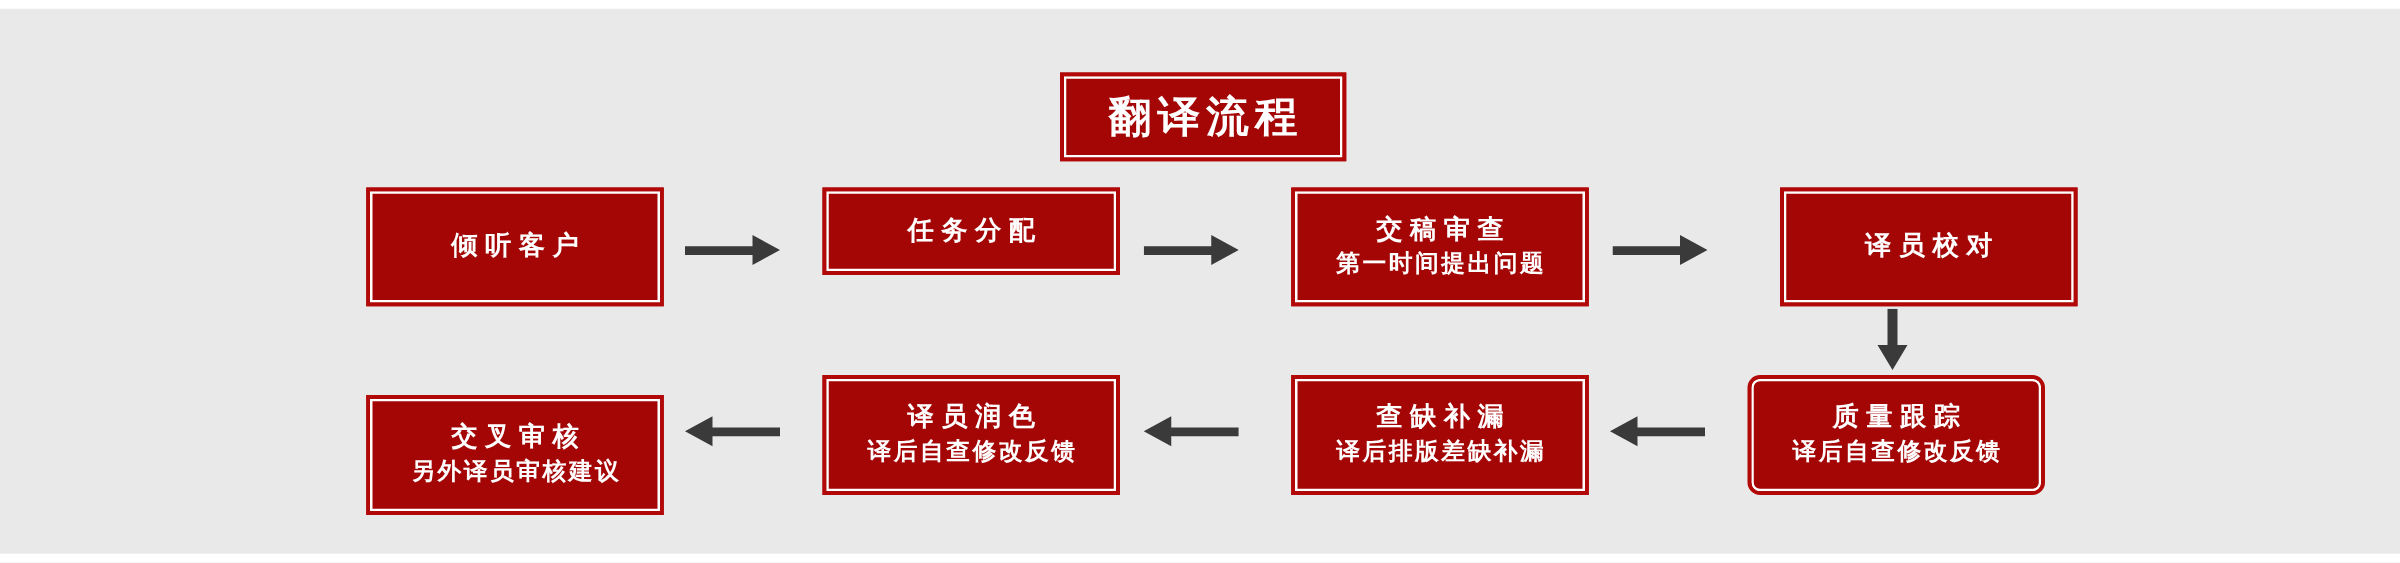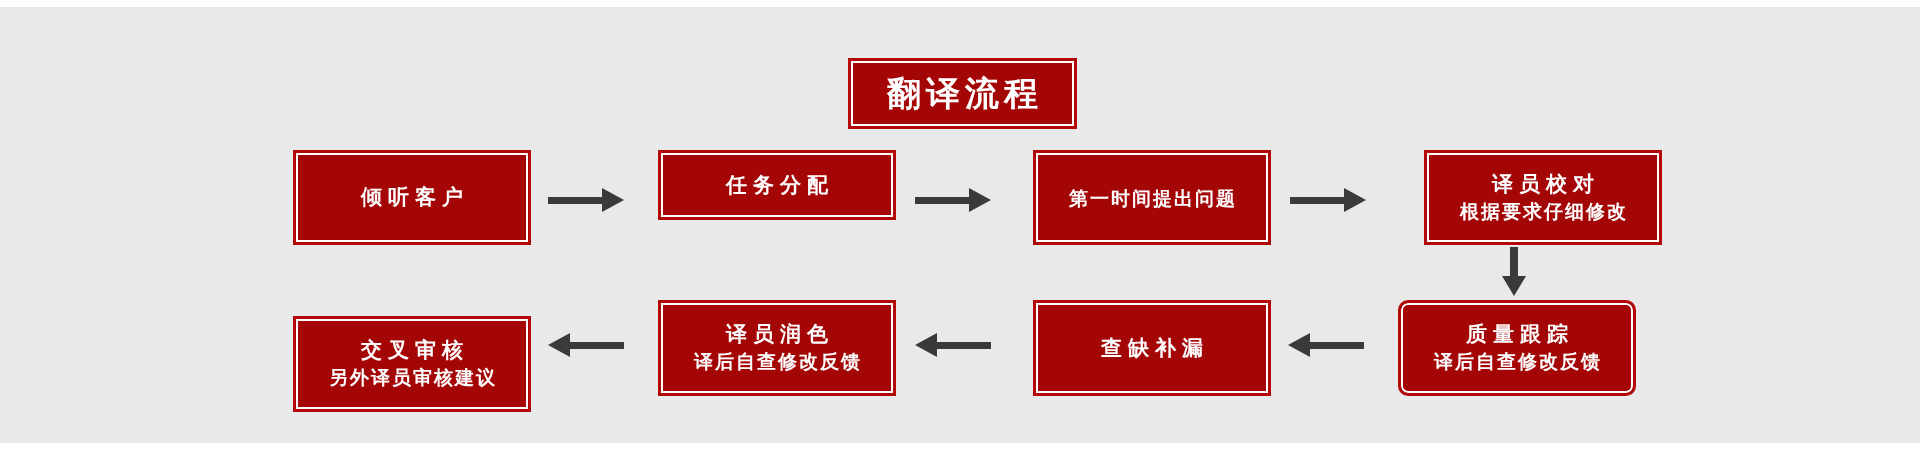--- a/index.html
+++ b/index.html
@@ -67,33 +67,34 @@
     <div class="main">翻译流程</div>
   </div>
 
   <div class="redbox step pos-s1">
     <div class="main">倾听客户</div>
   </div>
   <div class="redbox step pos-s2">
     <div class="main">任务分配</div>
   </div>
   <div class="redbox step pos-s3">
+    <div class="main">交稿审查</div>
     <div class="sub">第一时间提出问题</div>
   </div>
   <div class="redbox step pos-s4">
     <div class="main">译员校对</div>
-    <div class="sub">根据要求仔细修改</div>
   </div>
 
   <div class="redbox step pos-s5">
     <div class="main">质量跟踪</div>
     <div class="sub">译后自查修改反馈</div>
   </div>
   <div class="redbox step pos-s6">
     <div class="main">查缺补漏</div>
+    <div class="sub">译后排版差缺补漏</div>
   </div>
   <div class="redbox step pos-s7">
     <div class="main">译员润色</div>
     <div class="sub">译后自查修改反馈</div>
   </div>
   <div class="redbox step pos-s8">
     <div class="main">交叉审核</div>
     <div class="sub">另外译员审核建议</div>
   </div>
 

